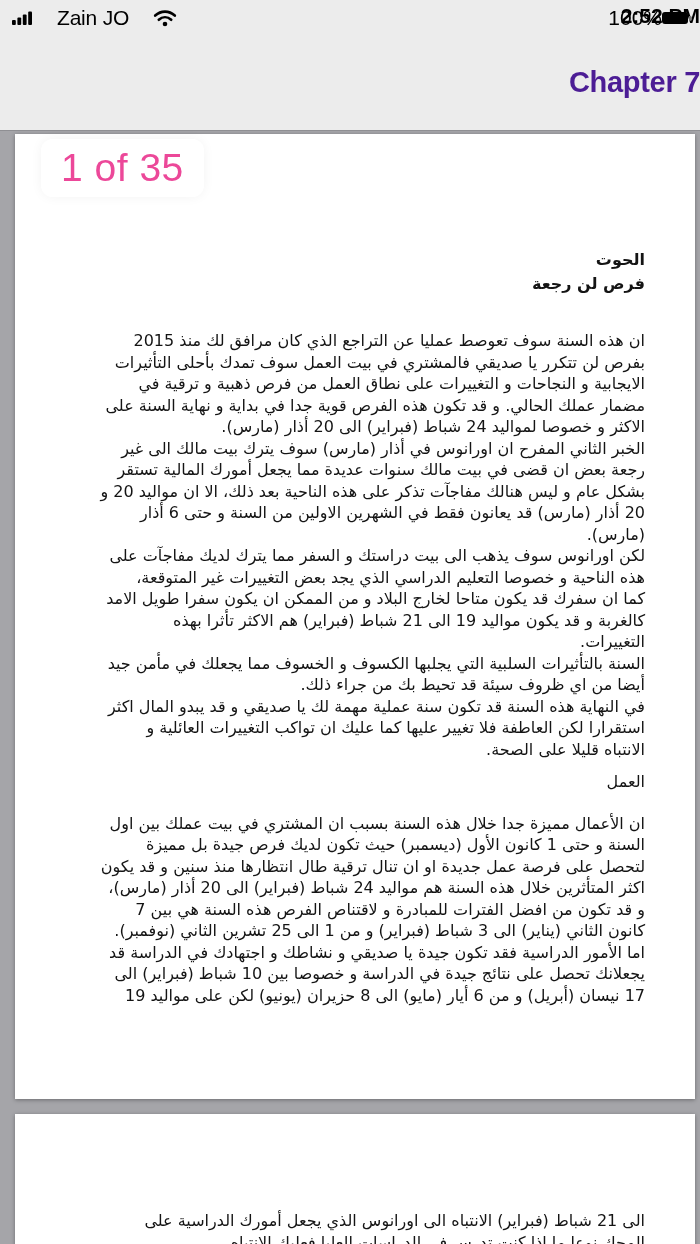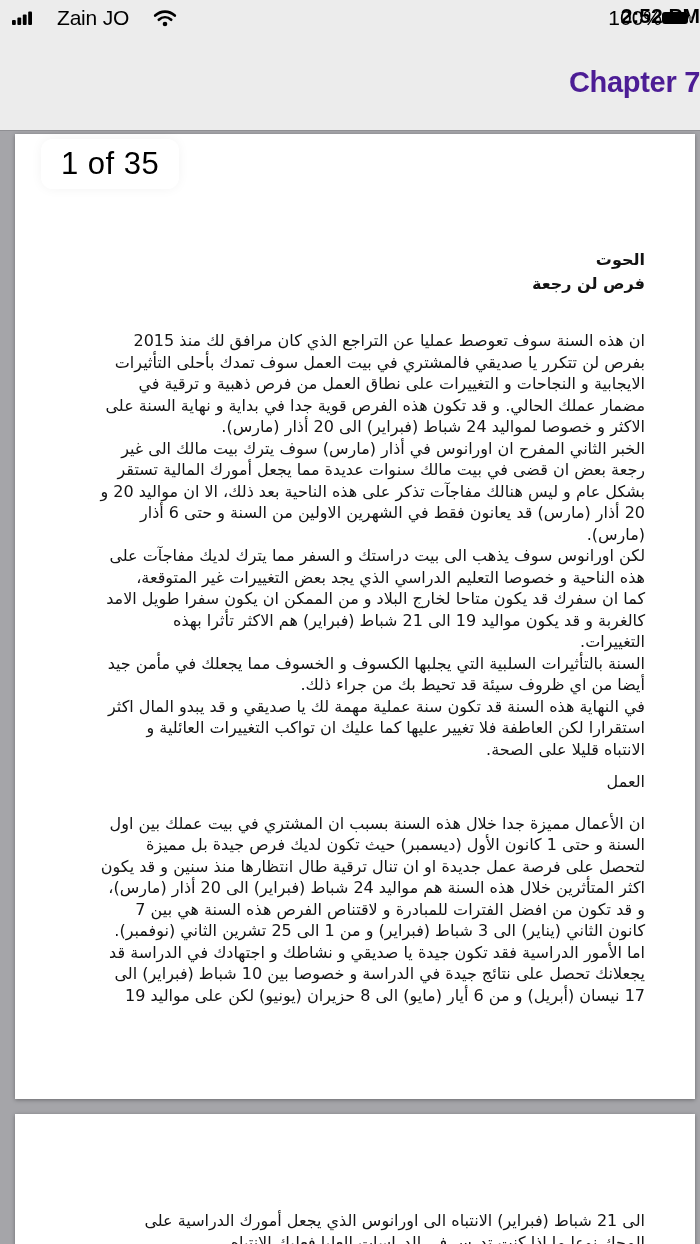--- a/index.html
+++ b/index.html
@@ -40,21 +40,21 @@
   .page{
     position:absolute;left:15px;width:680px;background:#ffffff;
     box-shadow:0 1px 4px rgba(0,0,0,0.35);
   }
   .page1{top:3px;height:965px;}
   .page2{top:983px;height:340px;}
   .page-indicator{
     position:absolute;top:5px;left:26px;
     background:rgba(255,255,255,0.96);
     border-radius:12px;padding:7px 20px;
-    font-size:31px;color:#000000;letter-spacing:0.5px;
+    font-size:39px;color:#ec4899;letter-spacing:0.5px;
     box-shadow:0 0 12px rgba(0,0,0,0.05);
   }
   .textcol{
     position:absolute;top:101px;right:50px;left:44px;
     direction:rtl;text-align:right;
     font-family:"DejaVu Sans", sans-serif;
     font-size:16px;line-height:21.5px;color:#141414;margin-top:13px;
   }
   .textcol.p2{top:83px;}
   .tline{white-space:nowrap;}

